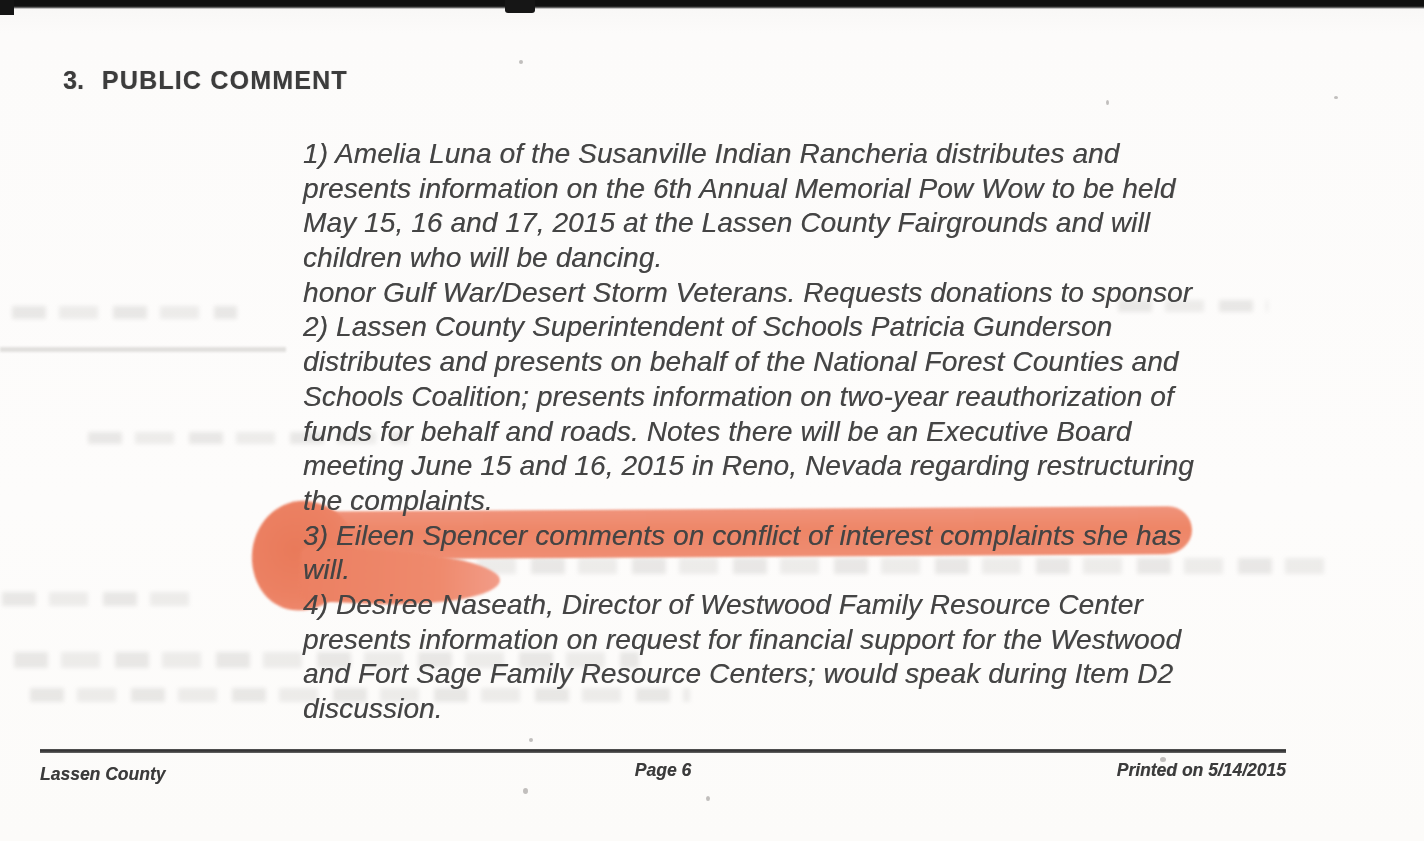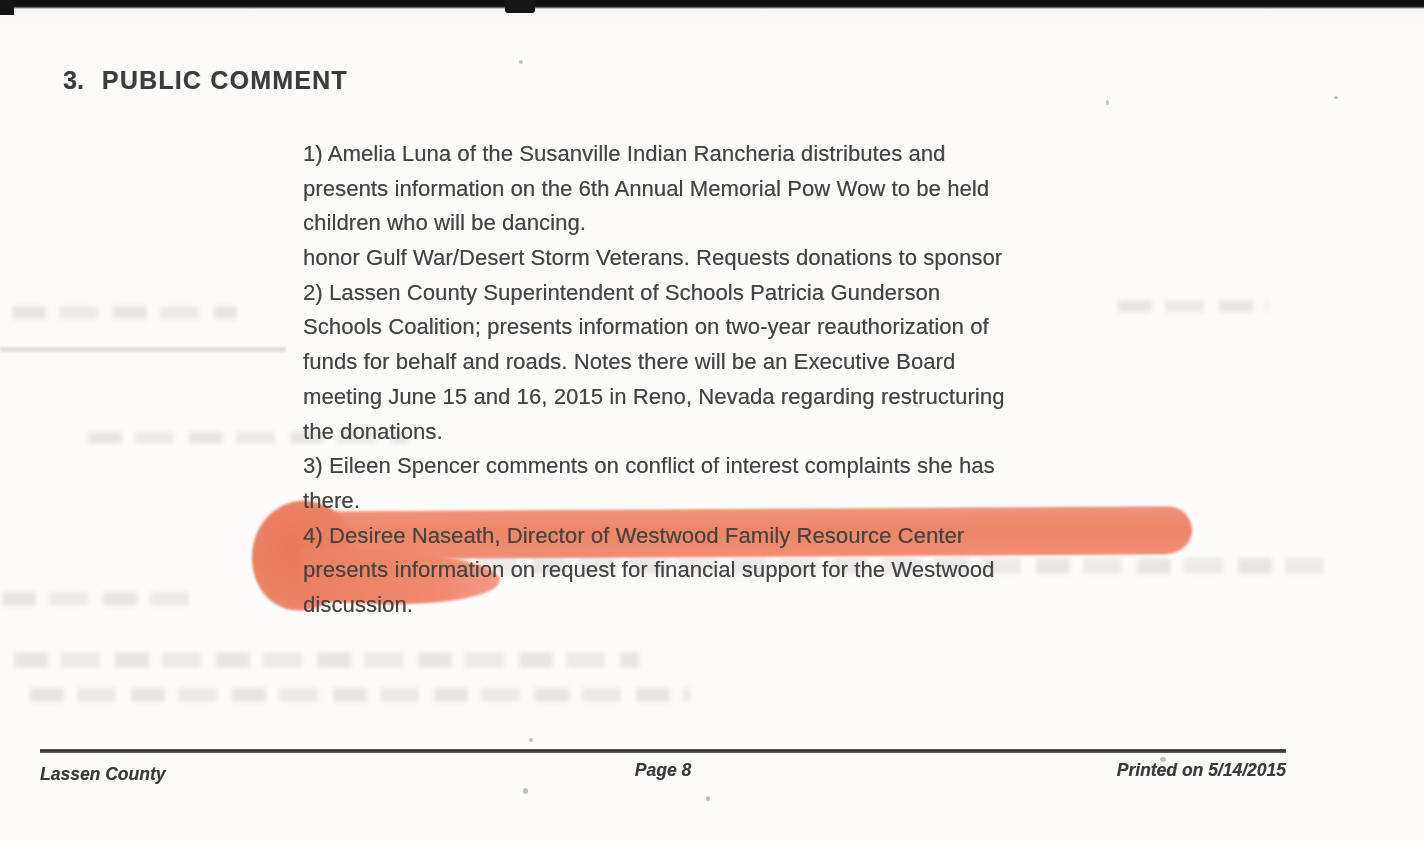--- a/index.html
+++ b/index.html
@@ -31,23 +31,24 @@
   .heading {
     position: absolute; left: 63px; top: 66px;
     font-size: 25px; font-weight: 600; color: #3c3c3c;
     letter-spacing: 1.2px;
     text-shadow: 0.4px 0.4px 0.7px rgba(60,60,60,0.5);
   }
   .heading .num { margin-right: 18px; letter-spacing: 0; }
   
   .body-block {
     position: absolute; left: 303px; top: 137px; width: 880px;
-    font-size: 22px; color: #444444;
+    font-size: 28px; color: #444444;
     text-shadow: 0.35px 0.35px 0.6px rgba(70,70,70,0.55);
     z-index: 3;
+    font-style: italic;
   }
   .body-block .line {
     height: 34.7px; line-height: 34.7px; white-space: nowrap;
     letter-spacing: 0.1px;
   }
   
   .hl { position: absolute; z-index: 1; filter: blur(1.2px); }
   .hl-band {
     left: 264px; top: 509px; width: 928px; height: 48px;
     background: linear-gradient(180deg, #f0937b 0%, #ee8667 45%, #ef8d72 100%);
@@ -119,38 +120,41 @@
   <div class="ghost-rule" style="left:0; top:347px; width:286px; height:5px;"></div>
   <div class="ghost" style="left:88px;  top:432px; width:320px; height:12px;"></div>
   <div class="ghost" style="left:430px; top:558px; width:905px; height:16px;"></div>
   <div class="ghost" style="left:2px;   top:592px; width:200px; height:14px;"></div>
   <div class="ghost" style="left:14px;  top:652px; width:625px; height:16px;"></div>
   <div class="ghost" style="left:30px;  top:688px; width:660px; height:14px;"></div>
 
   <div class="body-block" id="body-block">
       <div class="line">1) Amelia Luna of the Susanville Indian Rancheria distributes and</div>
       <div class="line">presents information on the 6th Annual Memorial Pow Wow to be held</div>
+      <div class="line">May 15, 16 and 17, 2015 at the Lassen County Fairgrounds and will</div>
       <div class="line">children who will be dancing.</div>
       <div class="line">honor Gulf War/Desert Storm Veterans. Requests donations to sponsor</div>
       <div class="line">2) Lassen County Superintendent of Schools Patricia Gunderson</div>
+      <div class="line">distributes and presents on behalf of the National Forest Counties and</div>
       <div class="line">Schools Coalition; presents information on two-year reauthorization of</div>
       <div class="line">funds for behalf and roads.  Notes there will be an Executive Board</div>
       <div class="line">meeting June 15 and 16, 2015 in Reno, Nevada regarding restructuring</div>
-      <div class="line">the donations.</div>
+      <div class="line">the complaints.</div>
       <div class="line">3) Eileen Spencer comments on conflict of interest complaints she has</div>
-      <div class="line">there.</div>
+      <div class="line">will.</div>
       <div class="line">4) Desiree Naseath, Director of Westwood Family Resource Center</div>
       <div class="line">presents information on request for financial support for the Westwood</div>
+      <div class="line">and Fort Sage Family Resource Centers; would speak during Item D2</div>
       <div class="line">discussion.</div>
     </div>
 
   <div class="footer-rule"></div>
   <div class="footer">
     <span class="f-left">Lassen County</span>
-    <span class="f-center">Page 8</span>
+    <span class="f-center">Page 6</span>
     <span class="f-right">Printed on 5/14/2015</span>
   </div>
 
   <div class="speck" style="left:519px; top:60px;  width:4px; height:4px;"></div>
   <div class="speck" style="left:1106px;top:100px; width:3px; height:5px;"></div>
   <div class="speck" style="left:1334px;top:96px;  width:4px; height:3px;"></div>
   <div class="speck" style="left:1160px;top:757px; width:6px; height:5px;"></div>
   <div class="speck" style="left:523px; top:788px; width:5px; height:6px;"></div>
   <div class="speck" style="left:706px; top:796px; width:4px; height:5px;"></div>
   <div class="speck" style="left:529px; top:738px; width:4px; height:4px;"></div>

